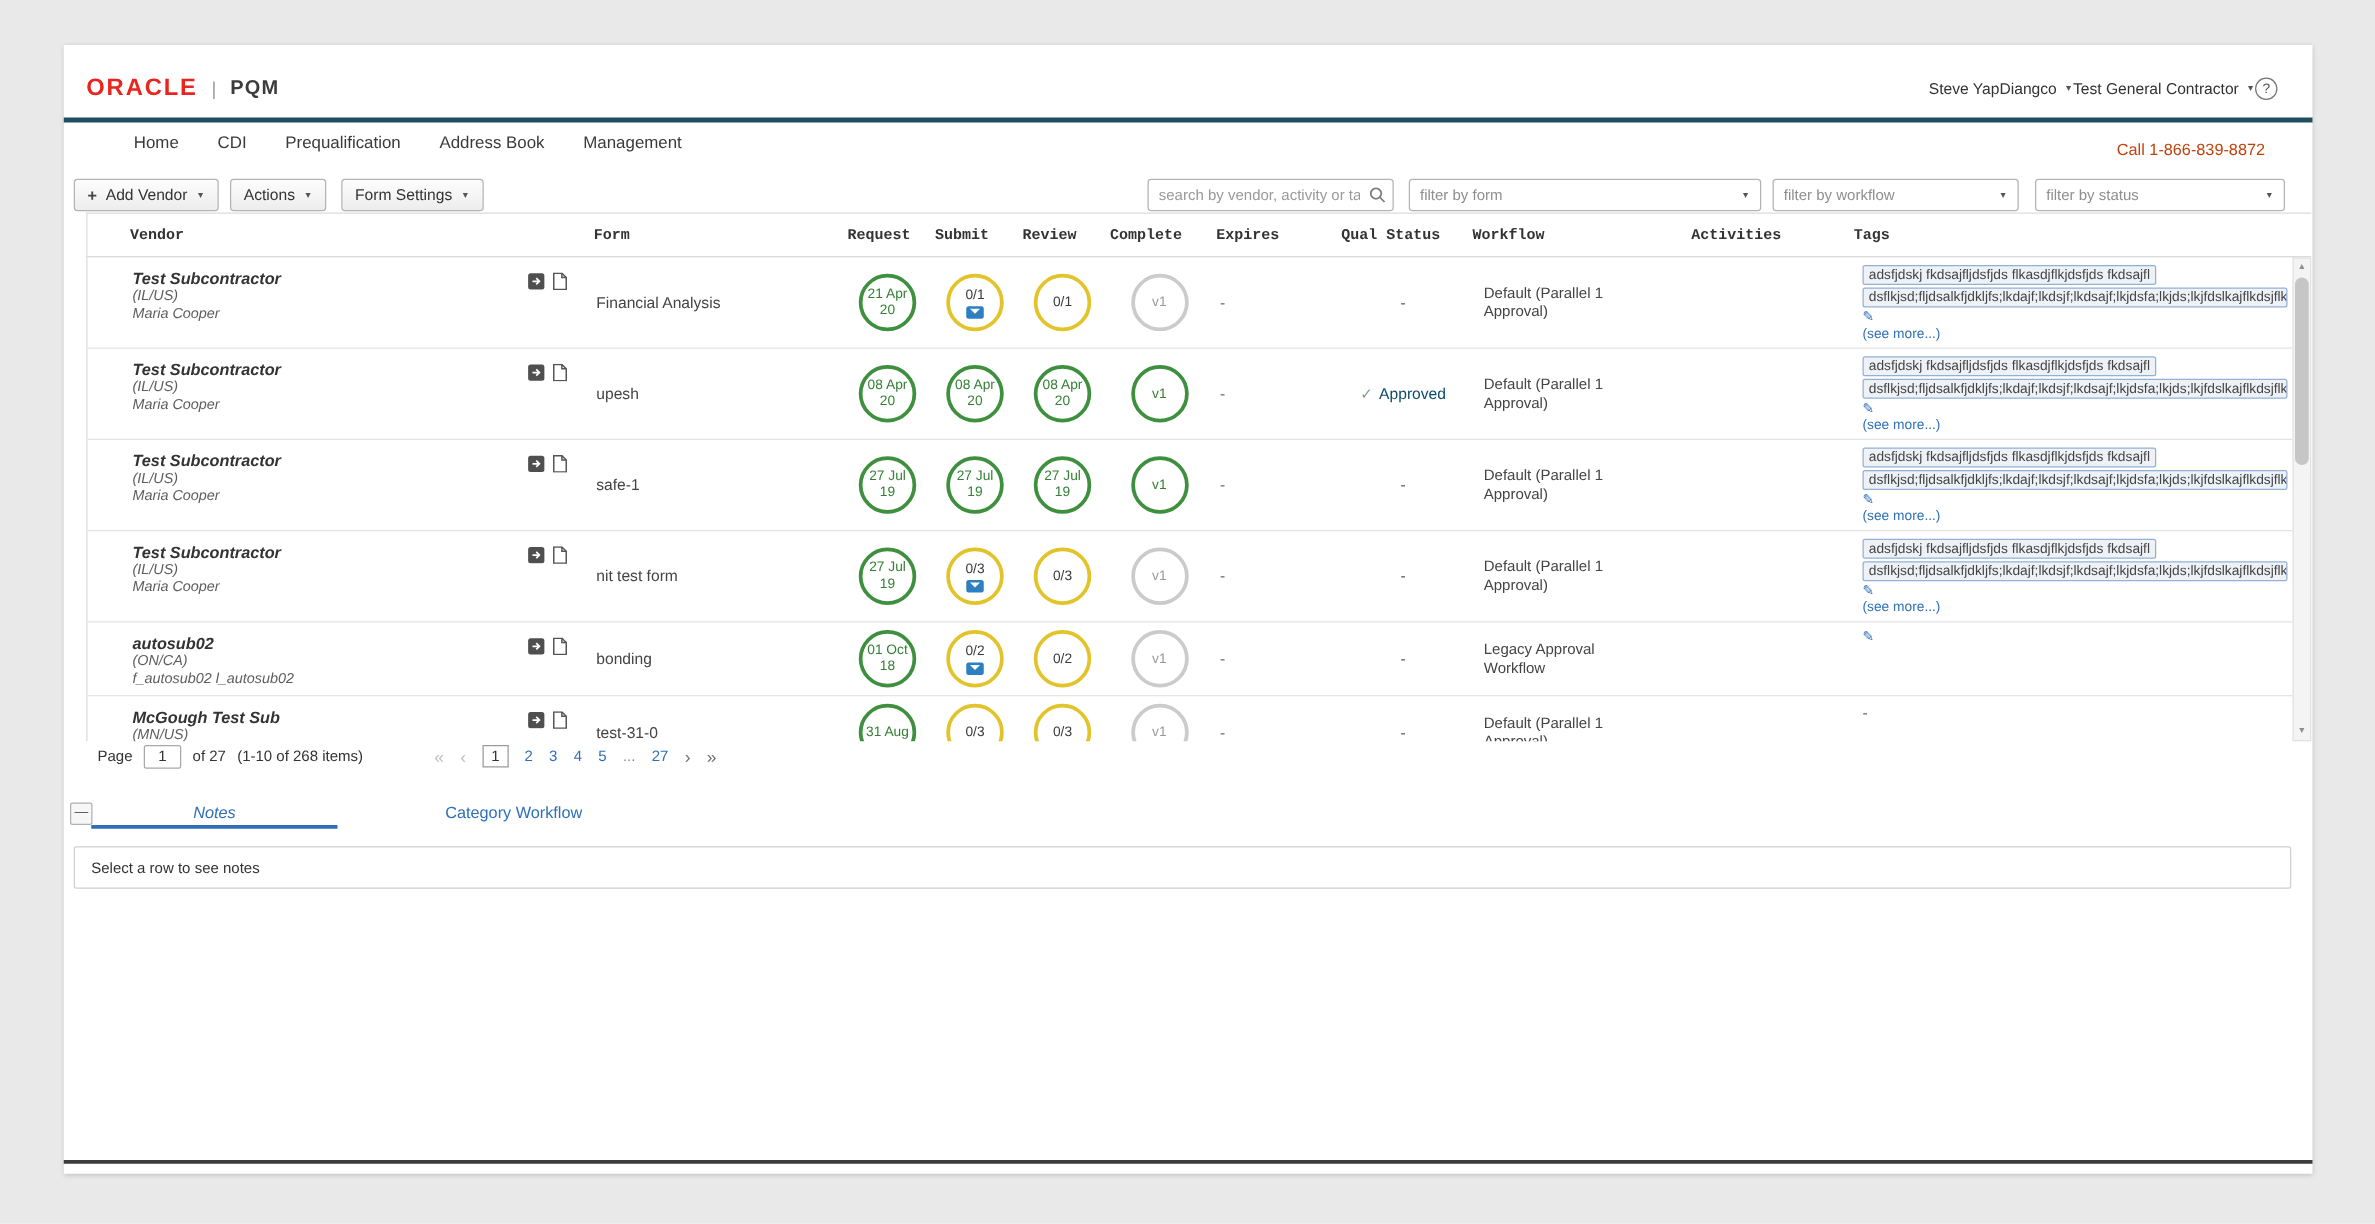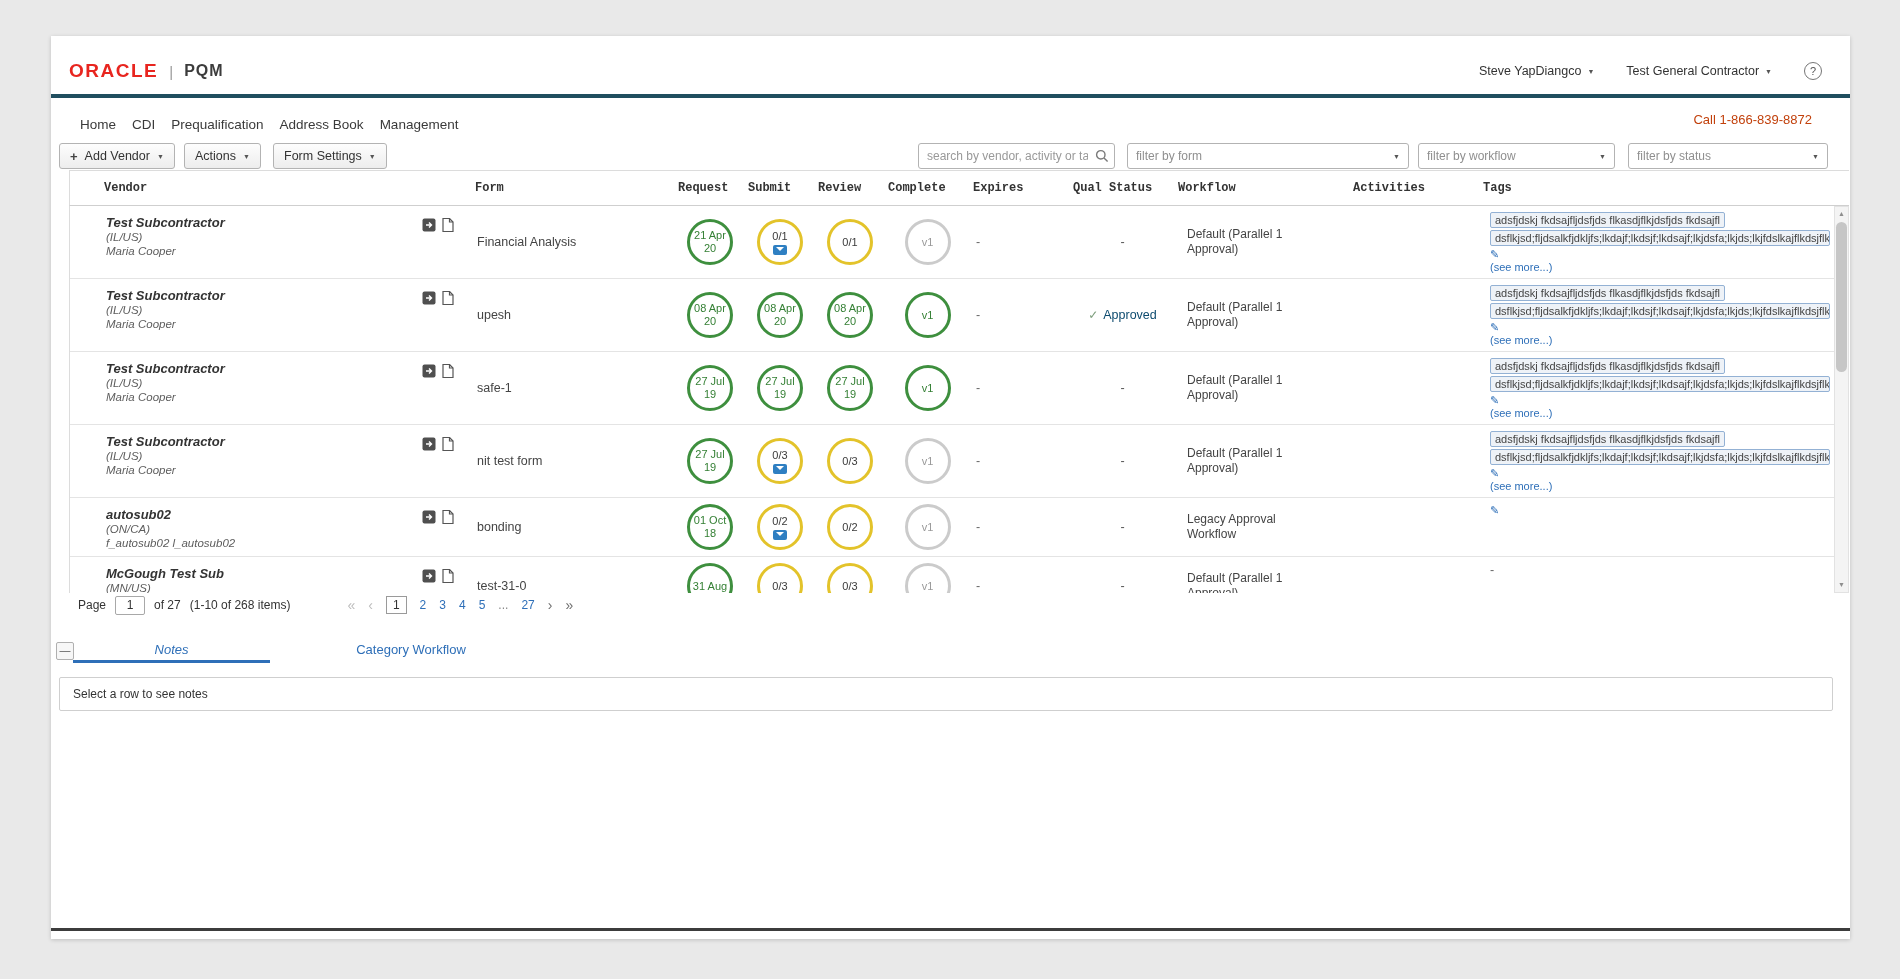--- a/index.html
+++ b/index.html
@@ -5,28 +5,28 @@
   * { margin:0; padding:0; box-sizing:border-box; }
   html,body { width:1900px; height:979px; overflow:hidden; }
   body { background:#e9e9e9; font-family:"Liberation Sans", sans-serif; position:relative; }
   .card { position:absolute; left:51px; top:36px; width:1799px; height:903px; background:#fff; box-shadow:0 1px 4px rgba(0,0,0,.18); }
 
   
   .hdr { position:absolute; left:18px; right:28px; top:20px; height:30px; display:flex; align-items:center; }
   .logo { color:#e8251f; font-weight:bold; font-size:19px; letter-spacing:1.5px; }
   .logo-sep { color:#9a9a9a; margin:0 11px; font-size:15px; }
   .app-name { color:#3c3c3c; font-weight:bold; font-size:16px; letter-spacing:1px;text-align:right; }
-  .hdr-right { margin-left:auto; display:flex; align-items:center; gap:32px; font-size:12.5px; color:#333; }
+  .hdr-right { margin-left:auto; display:flex; align-items:center; font-size:12.5px; color:#333; }
   .hdr-menu { display:flex; align-items:center; gap:6px; cursor:pointer; }
   .caret { font-size:7px; color:#555; }
   .help-circle { width:18px; height:18px; border:1.5px solid #767676; border-radius:50%; display:flex; align-items:center; justify-content:center; font-size:11px; color:#555; }
   .brand-bar { position:absolute; left:0; right:0; top:58px; height:4px; background:#204e5f; }
 
   
-  .nav { position:absolute; left:29px; top:70px; height:26px; display:flex; gap:16px; align-items:flex-end; font-size:13.5px; color:#3a3a3a; }
+  .nav { position:absolute; left:56px; top:70px; height:26px; display:flex; gap:31px; align-items:flex-start; font-size:13.5px; color:#3a3a3a; }
   .nav-item { cursor:pointer; }
   .call-link { position:absolute; right:38px; top:76px; font-size:13px; color:#c2410c; }
 
   
   .toolbar { position:absolute; left:0; right:0; top:107px; height:26px; }
   .btn { position:absolute; top:0; height:26px; background:linear-gradient(#fdfdfd,#ededed); border:1px solid #b3b3b3; border-radius:3px; font-size:12.5px; color:#333; display:flex; align-items:center; gap:7px; padding:0 10px; cursor:pointer; }
   .plus { font-weight:bold; font-size:13px; color:#444; }
   .search-wrap { position:absolute; top:0; height:26px; }
   .search-input { width:100%; height:26px; border:1px solid #b3b3b3; border-radius:3px; padding:0 26px 0 8px; font-size:12px; color:#333; font-family:"Liberation Sans", sans-serif; }
   .search-input::placeholder { color:#999; }

